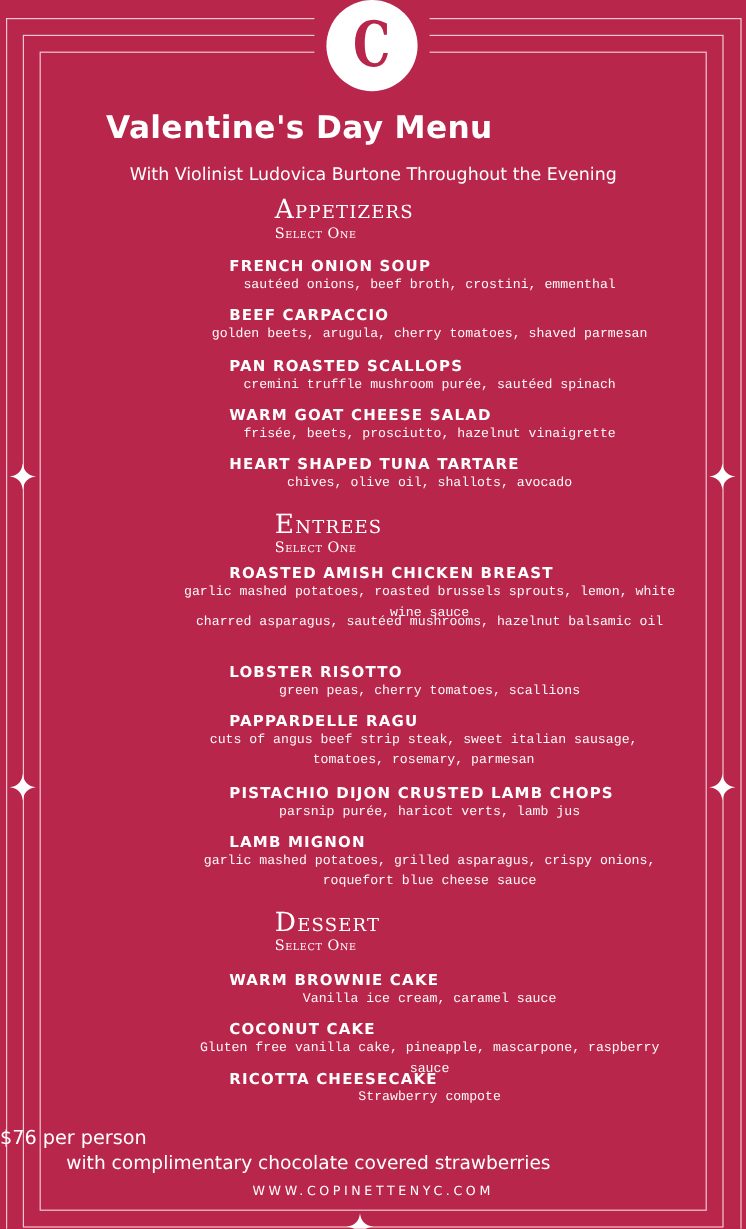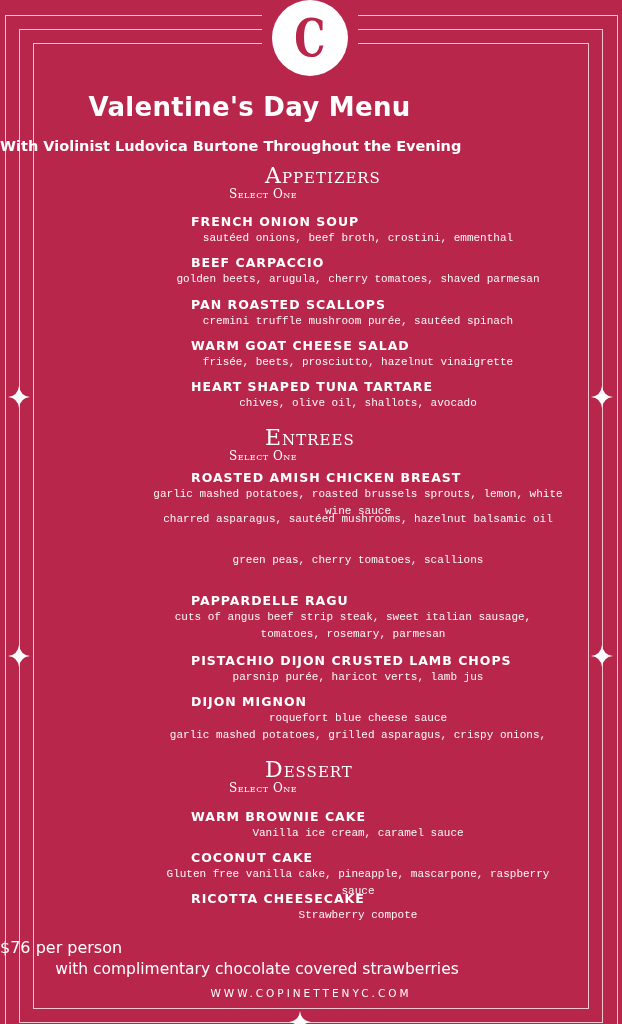--- a/index.html
+++ b/index.html
@@ -6,23 +6,23 @@
   body { width:622px; height:1024px; background:#b9264b; overflow:hidden; position:relative; color:#fff; font-family:"DejaVu Sans", sans-serif; }
   .frame { position:absolute; border:1.5px solid #f3c6d2; box-sizing:border-box; }
   .f-outer { left:5px; top:15px; width:613px; height:1040px; }
   .f-mid { left:19px; top:29px; width:584px; height:994px; }
   .f-inner { left:33px; top:43px; width:556px; height:966px; }
   .star { position:absolute; width:22px; height:22px; margin-left:-11px; margin-top:-11px; }
   .logo { position:absolute; left:272px; top:0; width:76px; height:76px; border-radius:50%; background:#fff; display:flex; align-items:center; justify-content:center; }
   .logo-cover { position:absolute; left:262px; top:0; width:96px; height:82px; background:#b9264b; }
   .logo span { font-family:"DejaVu Serif", serif; font-weight:bold; font-size:52px; color:#b9264b; line-height:1; transform:scaleX(0.75); }
   .title { position:absolute; top:92px; left:0; width:499px; text-align:center; font-family:"DejaVu Sans", sans-serif; font-weight:bold; font-size:26px; letter-spacing:0.3px; }
-  .subtitle { position:absolute; top:138px; left:0; width:622px; text-align:left; font-weight:bold; font-size:14.5px; }
+  .subtitle { position:absolute; top:138px; left:0; width:622px; text-align:center; font-weight:normal; font-size:14.5px; }
   .section-head { position:absolute; left:229px; font-family:"DejaVu Serif", serif; }
-  .section-title { font-size:22px; letter-spacing:1px; line-height:24px; font-variant:small-caps;margin-left:36px; }
+  .section-title { font-size:22px; letter-spacing:1px; line-height:24px; font-variant:small-caps; }
   .section-sub { font-size:12px; letter-spacing:0.5px; line-height:12px; font-variant:small-caps; margin-left:0; }
   .item { position:absolute; left:148px; width:420px; }
   .item-name { font-weight:bold; font-size:12.5px; letter-spacing:1px; line-height:16px;margin-left:43px; }
   .item-desc { font-size:11px; line-height:17px; font-family:Liberation Mono, monospace; font-weight:normal; opacity:0.97;text-align:center; }
   .price { position:absolute; top:938px; left:0; width:516px; font-size:16px; }
   .note { position:absolute; top:960px; left:0; width:514px; text-align:center; font-size:15.5px; }
   .url { position:absolute; top:987px; left:0; width:622px; text-align:center; font-weight:normal; font-size:10.5px; letter-spacing:3px; }
 </style>
 </head>
 <body>
@@ -85,34 +85,35 @@
   <div class="section-sub">Select One</div>
 </div>
 <div class="item" style="top:470px">
   <div class="item-name">ROASTED AMISH CHICKEN BREAST</div>
   <div class="item-desc">garlic mashed potatoes, roasted brussels sprouts, lemon, white wine sauce</div>
 </div>
 <div class="item" style="top:511px">
   <div class="item-desc">charred asparagus, sautéed mushrooms, hazelnut balsamic oil</div>
 </div>
 <div class="item" style="top:552px">
+  <div class="item-name">LOBSTER RISOTTO</div>
   <div class="item-desc">green peas, cherry tomatoes, scallions</div>
 </div>
 <div class="item" style="top:593px; width:410px">
   <div class="item-name">PAPPARDELLE RAGU</div>
   <div class="item-desc">cuts of angus beef strip steak, sweet italian sausage, tomatoes, rosemary, parmesan</div>
 </div>
 <div class="item" style="top:653px">
   <div class="item-name">PISTACHIO DIJON CRUSTED LAMB CHOPS</div>
   <div class="item-desc">parsnip purée, haricot verts, lamb jus</div>
 </div>
 <div class="item" style="top:694px">
-  <div class="item-name">DIJON MIGNON</div>
+  <div class="item-name">LAMB MIGNON</div>
+  <div class="item-desc">garlic mashed potatoes, grilled asparagus, crispy onions,</div>
   <div class="item-desc">roquefort blue cheese sauce</div>
-  <div class="item-desc">garlic mashed potatoes, grilled asparagus, crispy onions,</div>
 </div>
 
 <div class="section-head" style="top:758px">
   <div class="section-title">Dessert</div>
   <div class="section-sub">Select One</div>
 </div>
 <div class="item" style="top:809px">
   <div class="item-name">WARM BROWNIE CAKE</div>
   <div class="item-desc">Vanilla ice cream, caramel sauce</div>
 </div>

